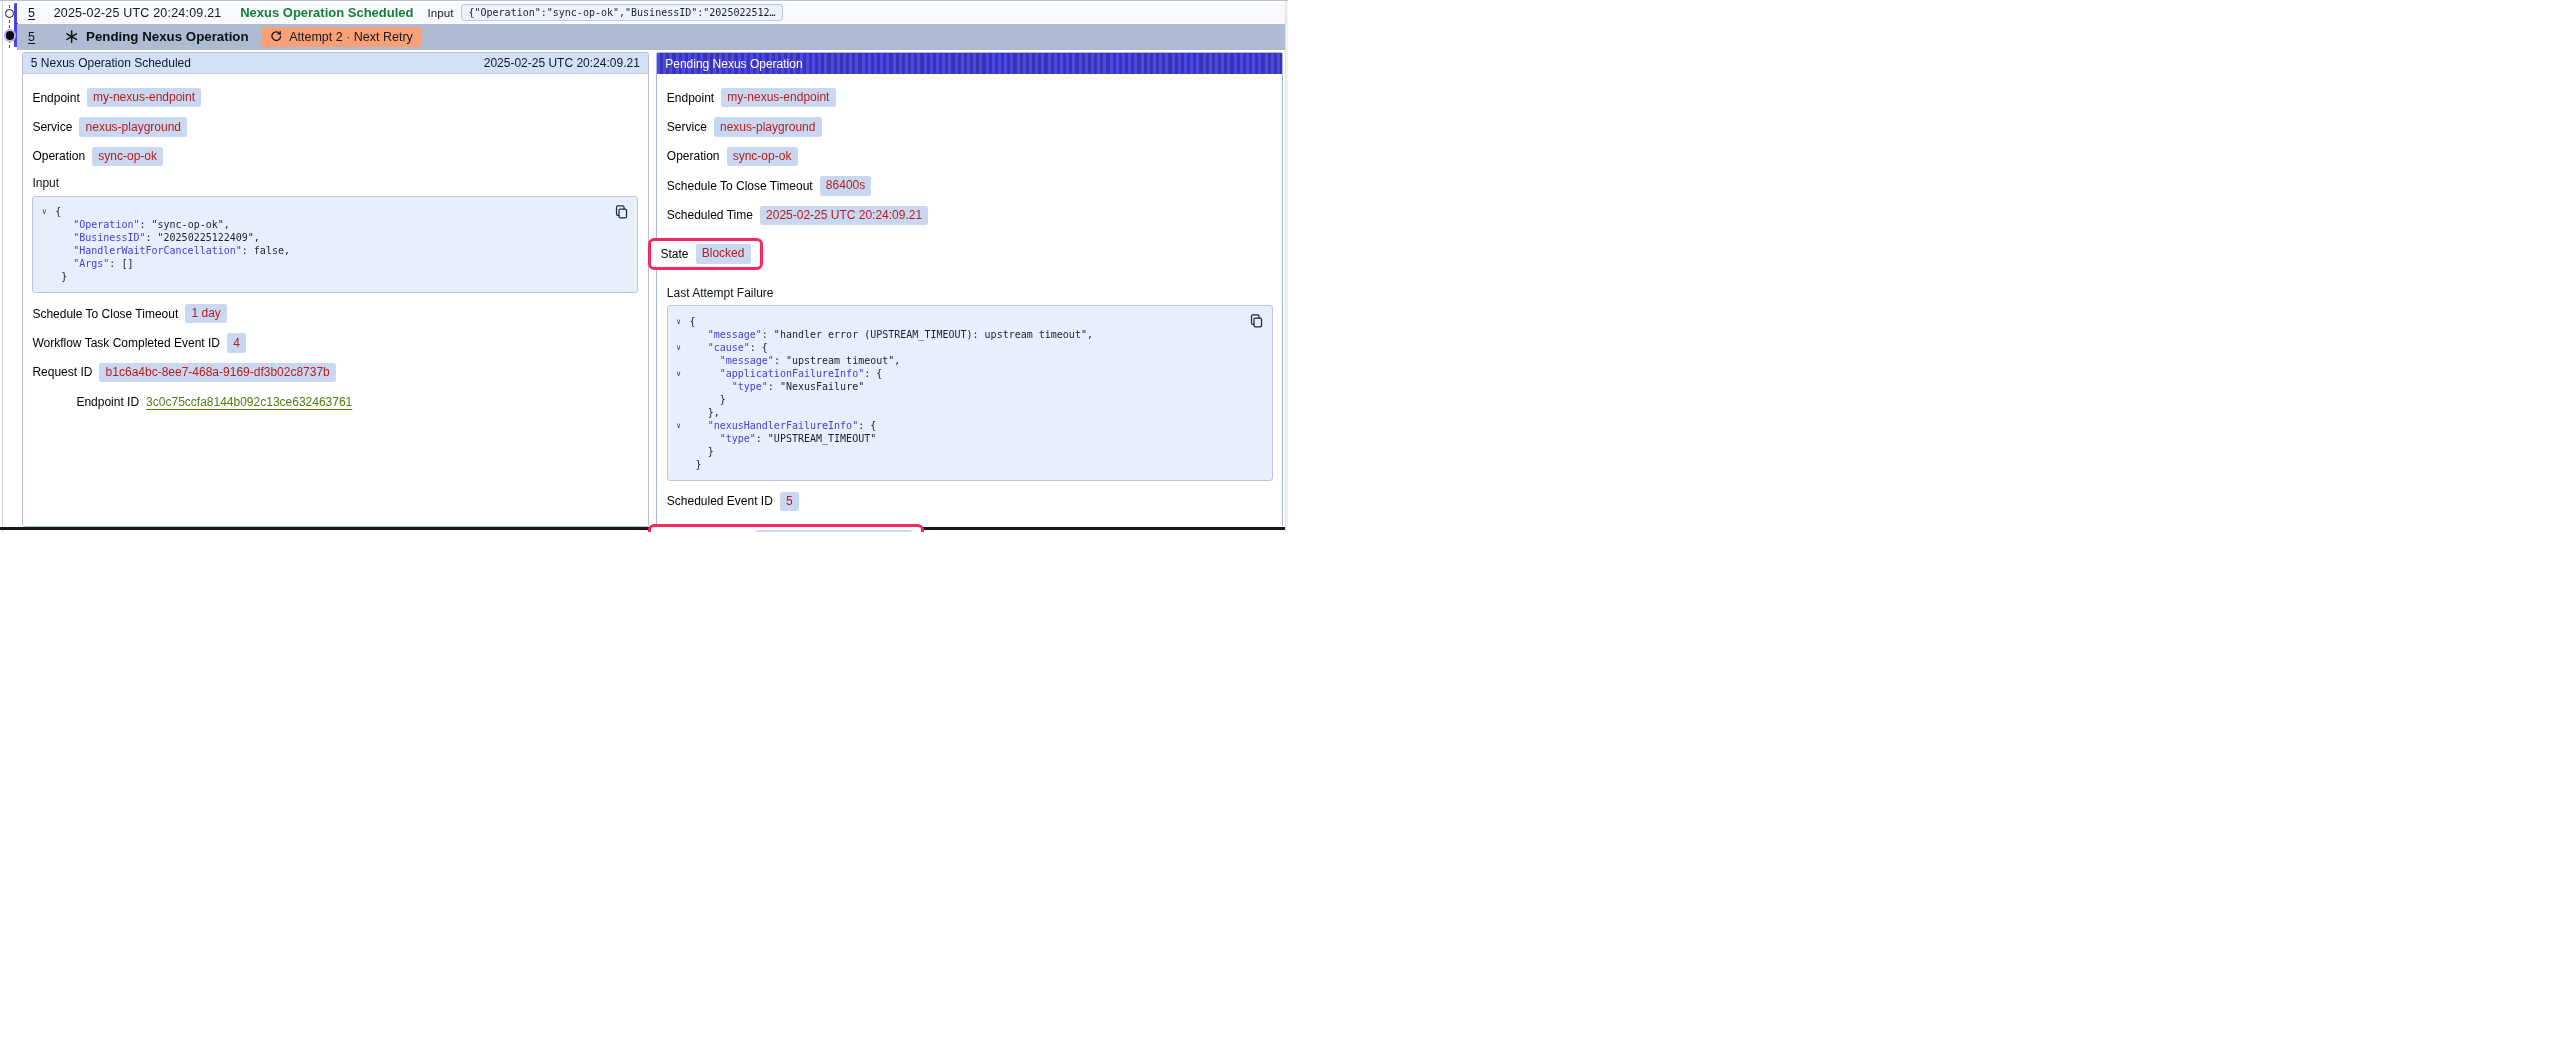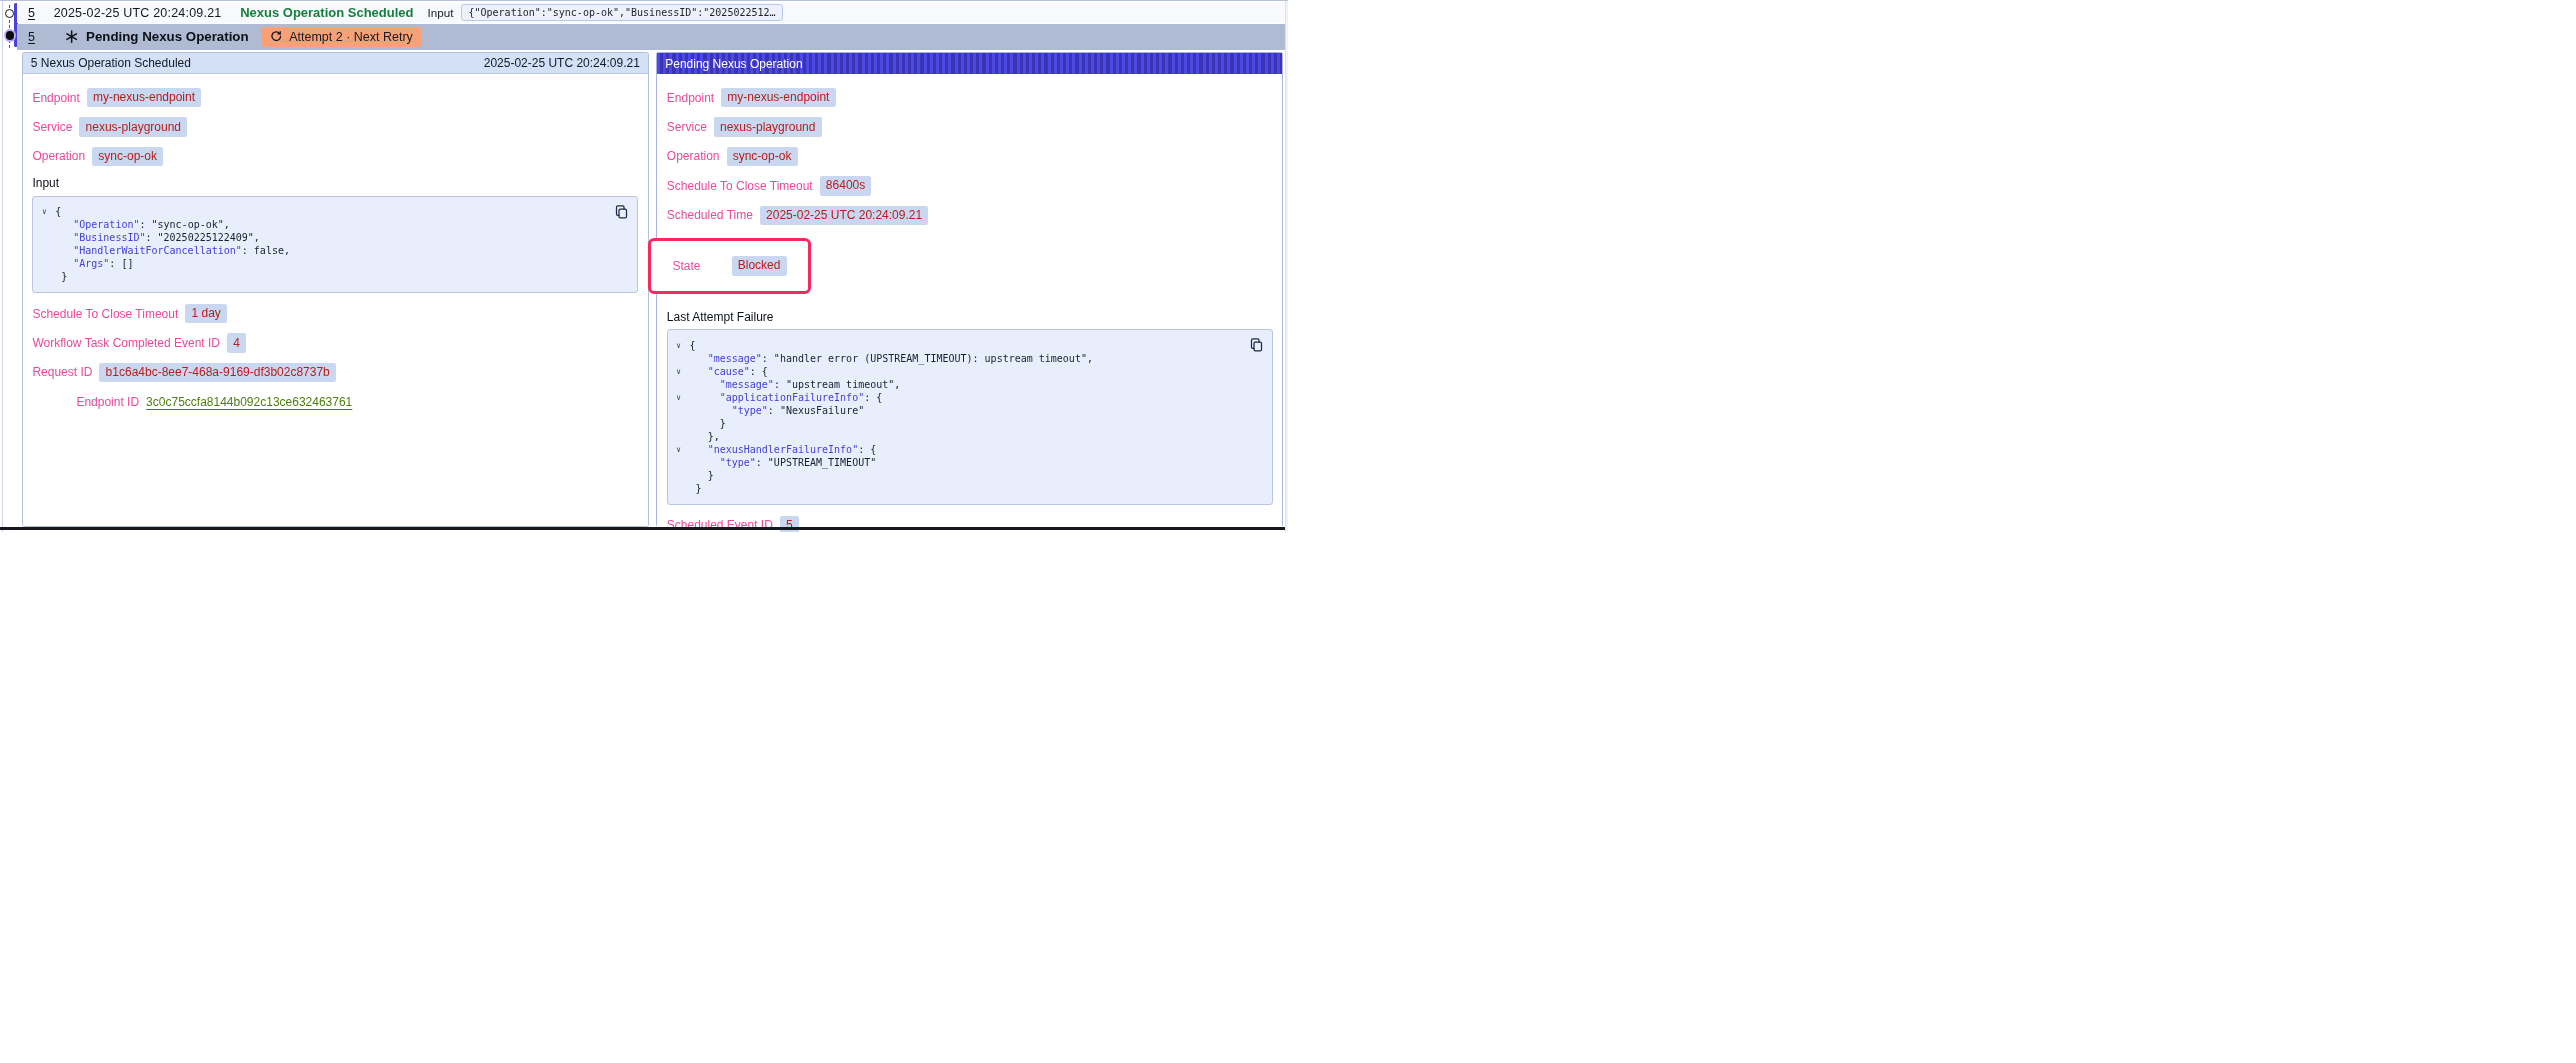--- a/index.html
+++ b/index.html
@@ -49,34 +49,34 @@
     padding:0 7.8px; font-size:12px; font-weight:500;
   }
   .panel.left .panel-header { background:#d3e0f6; color:#121a26; border-bottom:0.8px solid #bccadf; }
   .panel.right .panel-header {
     color:#ffffff;
     background:repeating-linear-gradient(90deg,#4c48e3 0px,#4c48e3 3.1px,#3a34b4 3.1px,#3a34b4 6.2px);
   }
   .panel-body { flex:1; background:#ffffff; padding:6.2px 9.4px; position:relative; }
 
   .field { display:flex; align-items:center; gap:7px; margin:7.8px 0 10px; }
-  .field-label { font-size:12px; color:#ec4899; white-space:nowrap; }
+  .field-label { font-size:12px; color:#000000; white-space:nowrap; }
   .chip {
     background:#c9d8f0; border-radius:2.3px; padding:2.3px 6.2px 3.1px; font-size:12px; color:#b91c1c; white-space:nowrap;
   }
   .link-value { font-size:12px; color:#4d7c0f; text-decoration:underline; text-underline-offset:3.1px; cursor:pointer; }
   .section-label { font-size:12px; color:#0c121c; margin:9.4px 0 5.5px; }
 
   
   .hl {
     display:inline-flex; align-items:center; gap:7px; background:#ffffff;
     border:3.9px solid #f9285e; border-radius:6.2px; padding:3.1px 9.4px 3.9px;
     margin:3.1px 0 6.2px -18.7px; position:relative; z-index:5;
   }
-  .hl .field-label, .hl .chip { margin:12px; }
+  .hl .field-label, .hl .chip { margin:0; }
 
   
   .code-block {
     position:relative; background:#e8eefb; border:0.8px solid #bac4e0; border-radius:3.1px;
     padding:8.6px 11px 8.6px 6.2px; font-family:"DejaVu Sans Mono", monospace; font-size:10px;
     line-height:13px; color:#172033; margin:1.6px 0 11px;
   }
   .code-line { white-space:pre; position:relative; padding-left:15.6px; }
   .code-line .chev {
     position:absolute; left:2.3px; top:0.8px; font-size:7.8px; color:#3d4656; cursor:pointer; line-height:11px;

